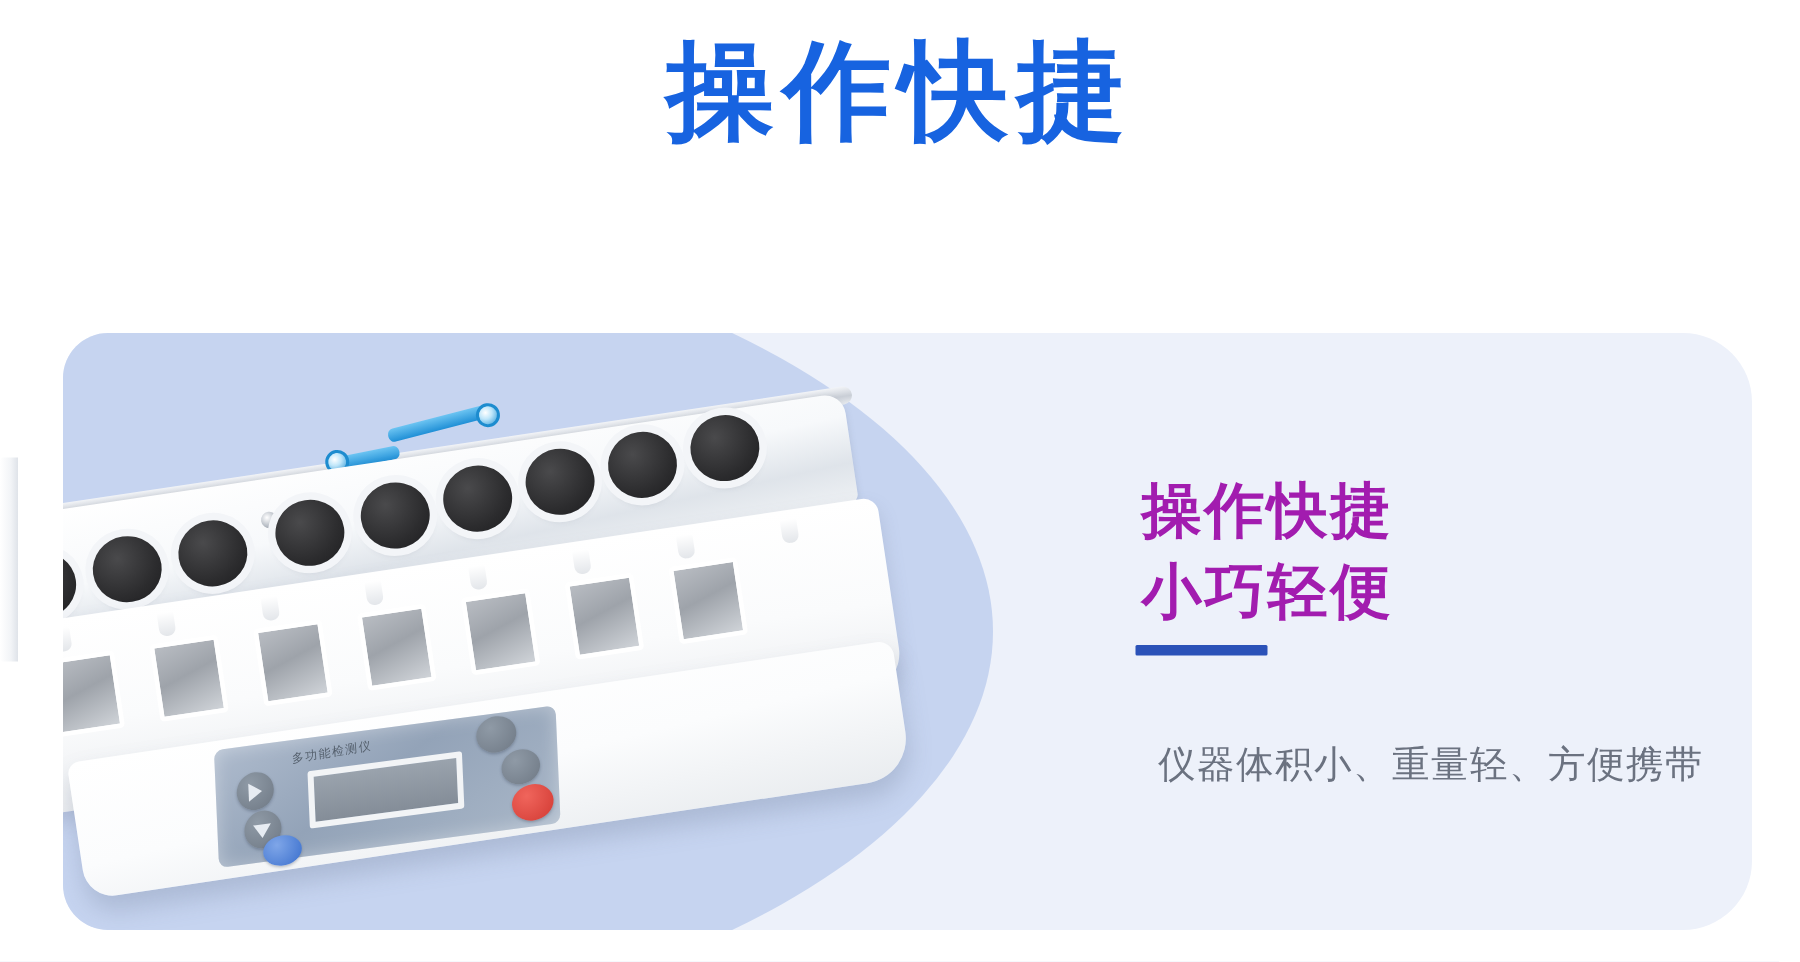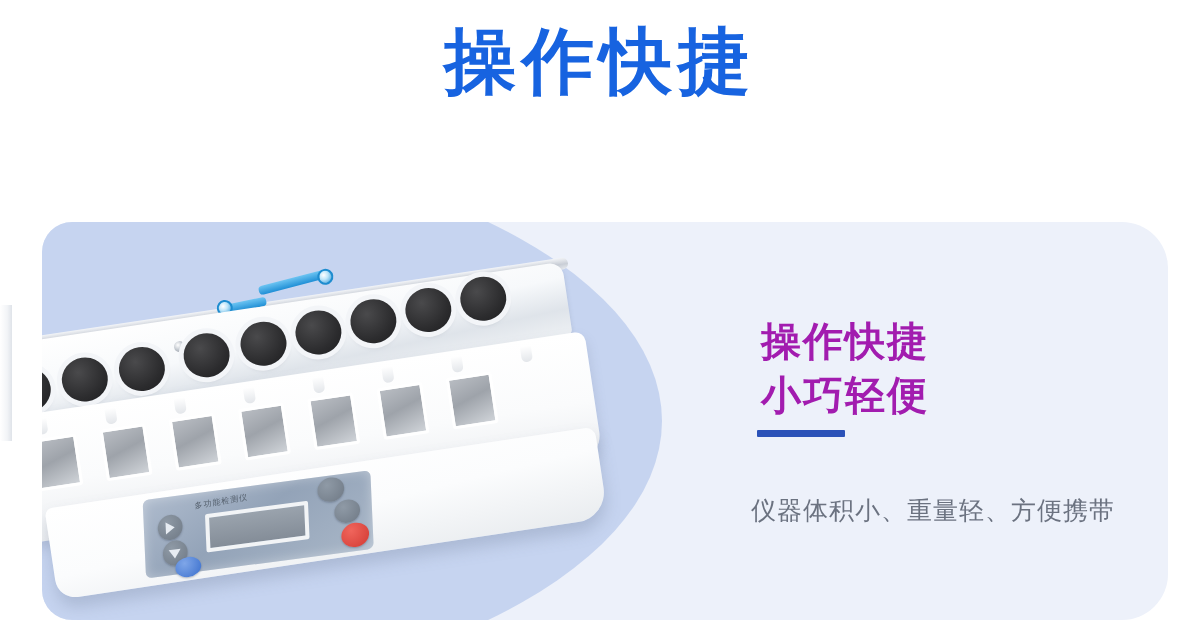--- a/index.html
+++ b/index.html
@@ -241,21 +241,21 @@
     position: absolute;
     left: 41px;
     top: 208px;
     width: 88px;
     height: 7px;
     background: #2b52b8;
     border-radius: 1px;
   }
   .feature-desc {
     position: absolute;
-    left: 35px;
+    left: 56px;
     top: 271px;
     font-size: 25px;
     color: #6b7280;
     letter-spacing: 1px;
     line-height: 1.4;
     margin: 0;
     white-space: nowrap;
   }
 </style>
 </head>

